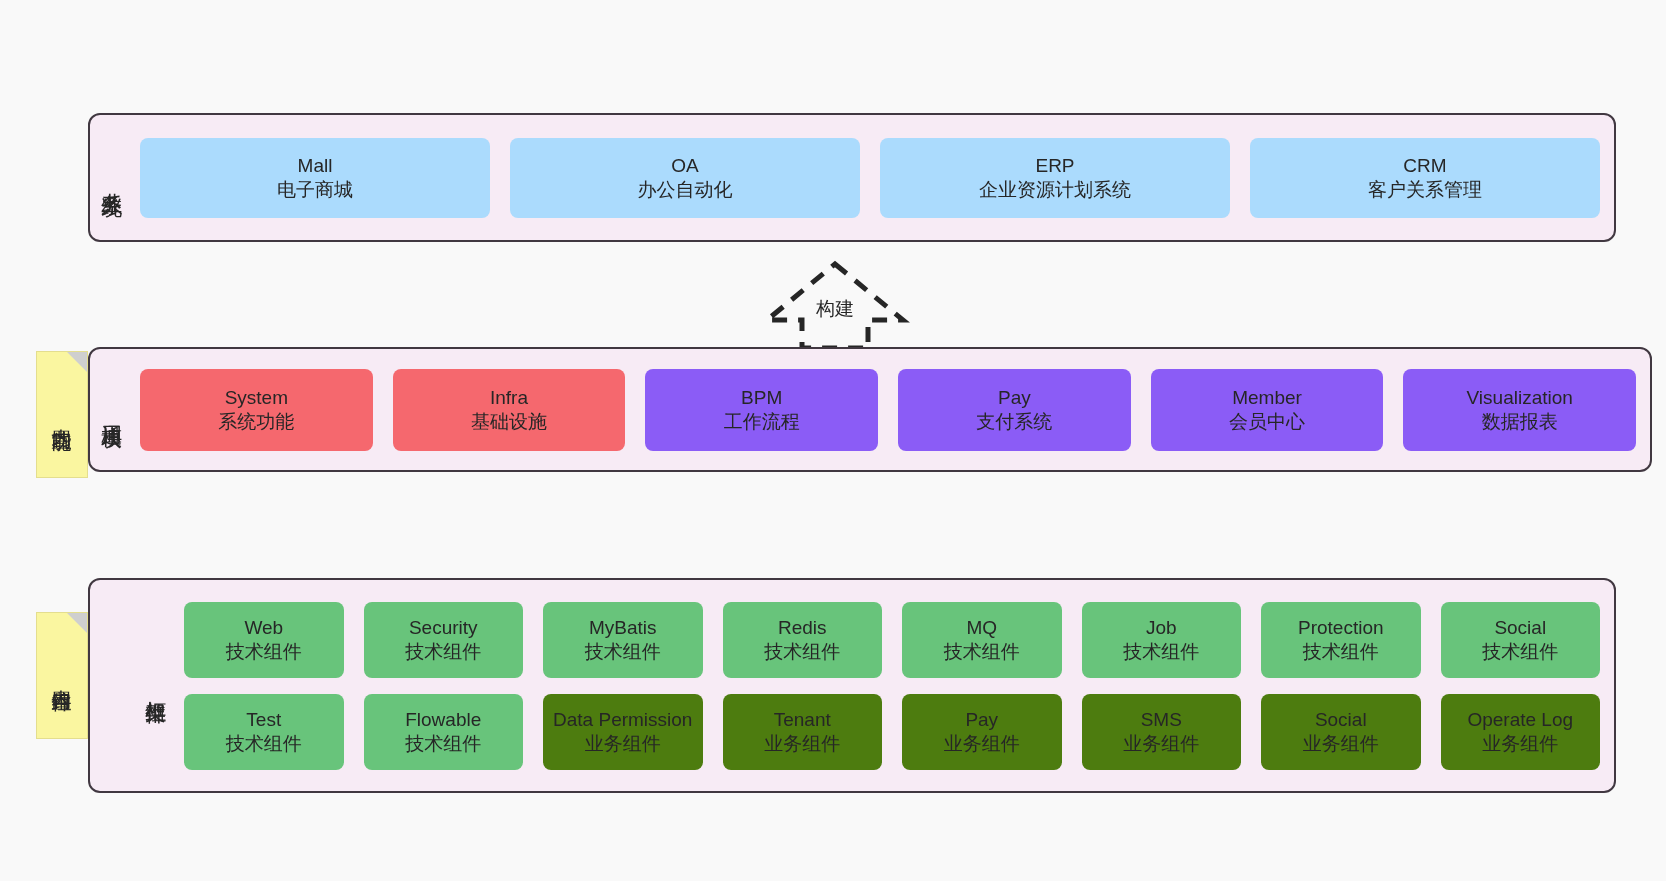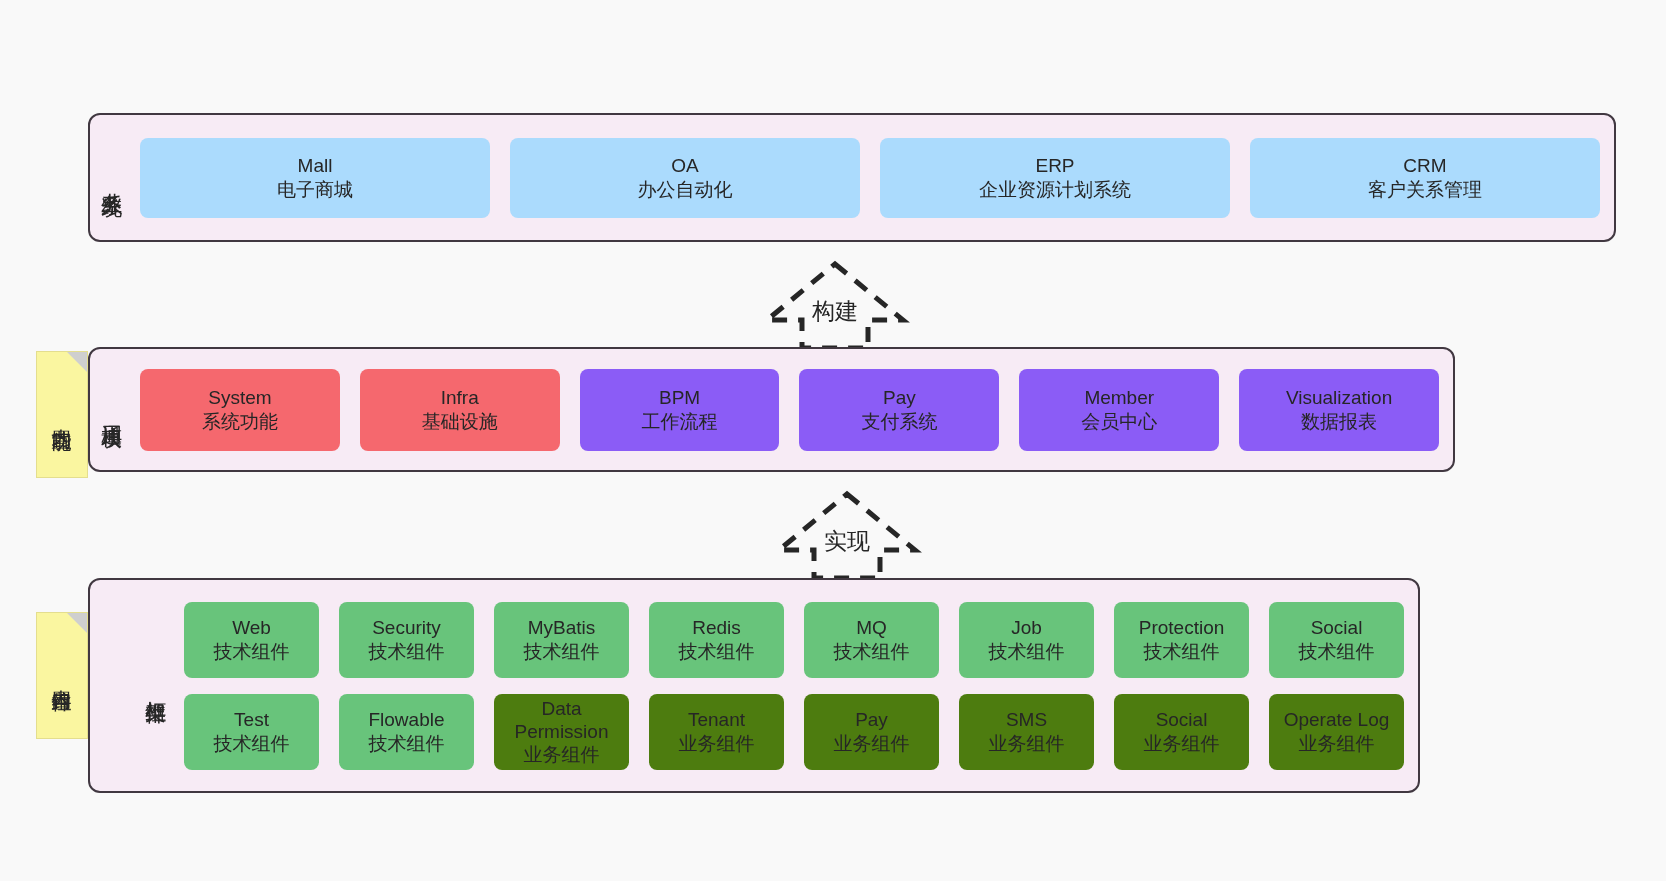--- a/index.html
+++ b/index.html
@@ -129,21 +129,21 @@
     width: 150px;
     height: 94px;
   }
   .arrow svg { display: block; width: 150px; height: 94px; }
   .arrow-label {
     position: absolute;
     left: 0;
     width: 150px;
     top: 38px;
     text-align: center;
-    font-size: 23px;
+    font-size: 19px;
     color: #262626;
     user-select: none;
     pointer-events: none;
   }
 </style>
 </head>
 <body>
 
 <div id="canvas">
 
@@ -176,21 +176,21 @@
       <path d="M 75 6 L 143 62 L 108 62 L 108 90 L 42 90 L 42 62 L 7 62 Z" fill="none" stroke="#262626" stroke-width="5" stroke-dasharray="15,11" stroke-linejoin="miter"></path>
     </svg>
     <div class="arrow-label">构建</div>
   </div>
 
   <div class="note" style="left:36px; top:351px; height:127px;">
     <span class="fold"></span>
     <span>内置功能</span>
   </div>
 
-  <div class="layer" id="layer-modules" style="left:88px; top:347px; width:1367px; height:125px;">
+  <div class="layer" id="layer-modules" style="left:88px; top:347px; width:1564px; height:125px;">
     <div class="layer-title">通用模块</div>
     <div class="layer-body">
       <div class="row">
         <div class="card c-red h-mod">
           <span class="t-en">System</span>
           <span class="t-cn">系统功能</span>
         </div>
         <div class="card c-red h-mod">
           <span class="t-en">Infra</span>
           <span class="t-cn">基础设施</span>
@@ -208,33 +208,27 @@
           <span class="t-cn">会员中心</span>
         </div>
         <div class="card c-pink h-mod">
           <span class="t-en">Visualization</span>
           <span class="t-cn">数据报表</span>
         </div>
       </div>
     </div>
   </div>
 
-  <div class="arrow" style="left:772px; top:488px;">
-    <svg viewBox="0 0 150 94" xmlns="http://www.w3.org/2000/svg">
-      <path d="M 75 6 L 143 62 L 108 62 L 108 90 L 42 90 L 42 62 L 7 62 Z" fill="none" stroke="#262626" stroke-width="5" stroke-dasharray="15,11" stroke-linejoin="miter"></path>
-    </svg>
-    <div class="arrow-label">实现</div>
-  </div>
 
   <div class="note" style="left:36px; top:612px; height:127px;">
     <span class="fold"></span>
     <span>内置组件</span>
   </div>
 
-  <div class="layer" id="layer-framework" style="left:88px; top:578px; width:1332px; height:215px;padding-left:44px;">
+  <div class="layer" id="layer-framework" style="left:88px; top:578px; width:1528px; height:215px;padding-left:44px;">
     <div class="layer-title">框架组件</div>
     <div class="layer-body">
 
       <div class="row">
         <div class="card c-green h-frame">
           <span class="t-en">Web</span>
           <span class="t-cn">技术组件</span>
         </div>
         <div class="card c-green h-frame">
           <span class="t-en">Security</span>

